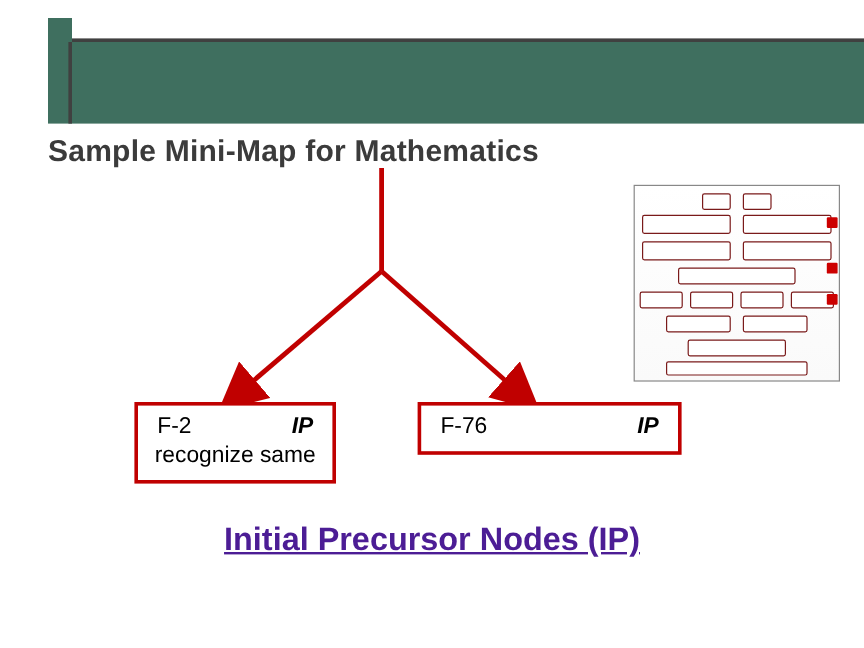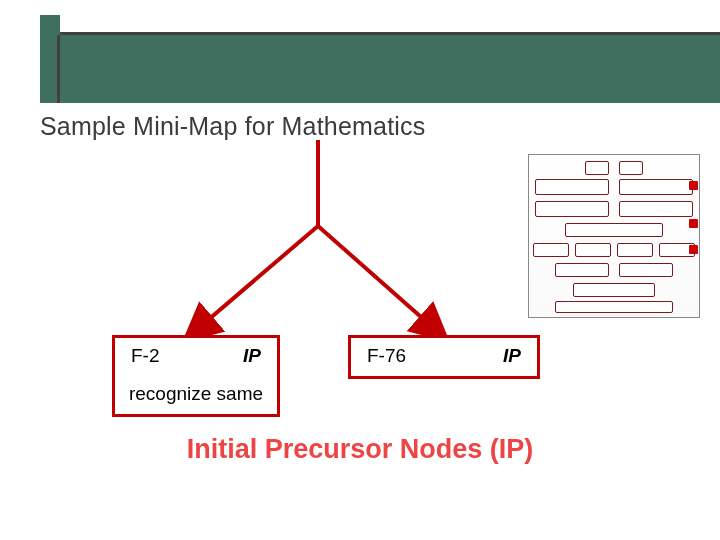--- a/index.html
+++ b/index.html
@@ -3,21 +3,21 @@
 <meta charset="utf-8">
 <style>
   * { box-sizing: border-box; margin: 0; padding: 0; }
   html, body { width: 720px; height: 540px; font-family: Arial, Helvetica, sans-serif; background: #fff; }
   .slide { position: relative; width: 720px; height: 540px; background: #fff; }
   .topbar { position: absolute; left: 0; top: 0; width: 720px; height: 103px; }
   .square { position: absolute; left: 40px; top: 15px; width: 20px; height: 20px; background: #3f6f5f; }
   .hline { position: absolute; left: 60px; top: 32px; width: 660px; height: 3px; background: #404040; }
   .greenbar { position: absolute; left: 40px; top: 35px; width: 680px; height: 68px; background: #3f6f5f; }
   .vline { position: absolute; left: 57px; top: 35px; width: 3px; height: 68px; background: #404040; }
-  .title { position: absolute; left: 40px; top: 112px; font-size: 25px; color: #3b3b3b; font-weight: 400; letter-spacing: 0.2px; }
+  .title { position: absolute; left: 40px; top: 112px; font-size: 25px; color: #3b3b3b; font-weight: 700; letter-spacing: 0.2px; }
   .thumb { position: absolute; left: 528px; top: 154px; width: 172px; height: 164px; border: 1px solid #888; background: linear-gradient(#fff,#fafafa); }
   .tr { border: 1px solid #7a1a1a; border-radius: 2px; position: absolute; background: #fff; }
   .tr1a { left: 56px; top: 6px; width: 24px; height: 14px; }
   .tr1b { left: 90px; top: 6px; width: 24px; height: 14px; }
   .tr2a { left: 6px; top: 24px; width: 74px; height: 16px; }
   .tr2b { left: 90px; top: 24px; width: 74px; height: 16px; }
   .tr3a { left: 6px; top: 46px; width: 74px; height: 16px; }
   .tr3b { left: 90px; top: 46px; width: 74px; height: 16px; }
   .tr4  { left: 36px; top: 68px; width: 98px; height: 14px; }
   .tr5a { left: 4px;  top: 88px; width: 36px; height: 14px; }
@@ -33,31 +33,32 @@
     position: absolute;
     border: 3px solid #c00000;
     background: #fff;
     padding: 6px 10px 8px 10px;
     text-align: center;
     line-height: 1.25;
   }
   .node .row1 { display: flex; justify-content: space-between; font-size: 19px; padding: 0 6px; }
   .node .code { font-weight: 400; }
   .node .tag { font-style: italic; font-weight: 700; }
-  .node .desc { font-size: 19px; margin-top: 14px; }
+  .node .desc { font-size: 19px; margin-top: 0; }
   .node-left  { left: 112px; top: 335px; width: 168px; }
-  .node-right { left: 348px; top: 335px; width: 192px; }
+  .node-right { left: 348px; top: 335px; width: 220px; }
   .footer-title {
     position: absolute;
     left: 0; width: 720px;
     top: 434px;
     text-align: center;
     font-size: 27px;
     font-weight: 700;
-    color: #ef4444;
+    color: #4c1d95;
+    text-decoration: underline;
   }
   .svg-arrows { position: absolute; left: 0; top: 0; pointer-events: none; }
 </style>
 </head>
 <body>
 
 <div class="slide">
 
   <div class="topbar">
     <div class="square"></div>

